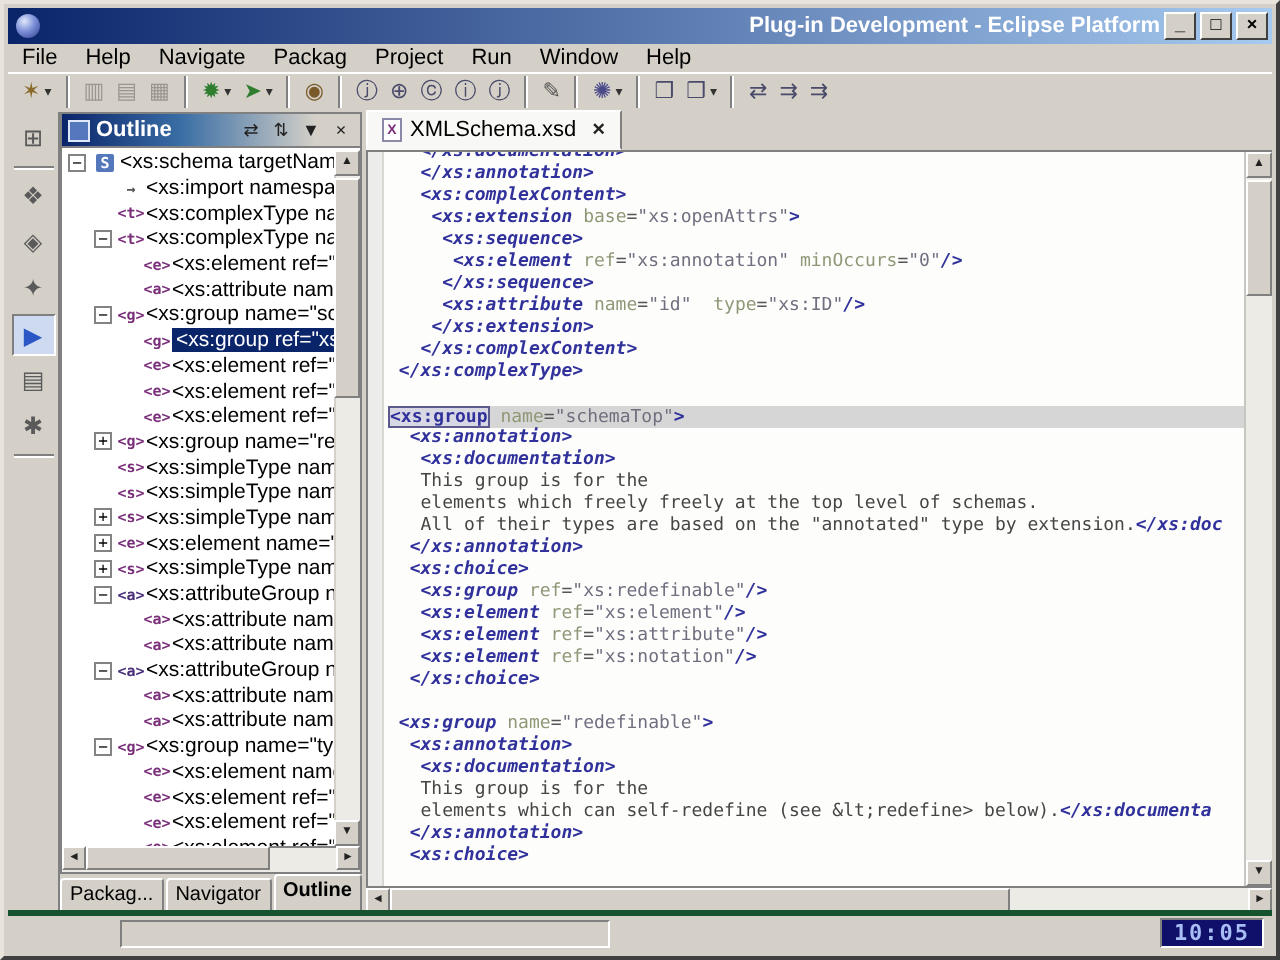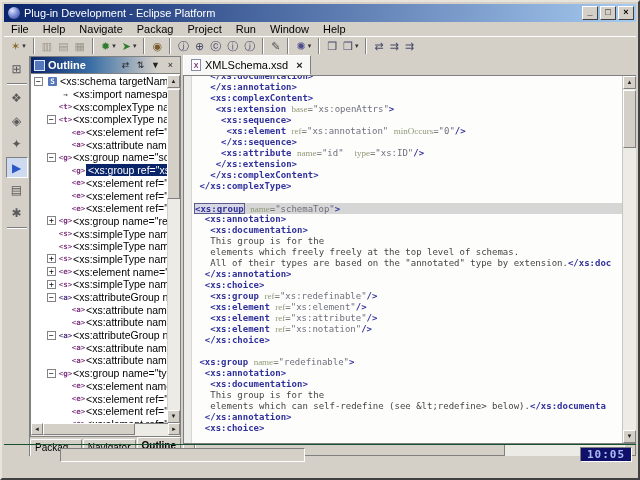--- a/index.html
+++ b/index.html
@@ -8,21 +8,21 @@
     position:relative; width:640px; height:480px; background:#d4d0c8;
     font-family:"Liberation Sans", sans-serif; overflow:hidden;
     border:2px solid; border-color:#e8e4dc #404040 #404040 #e8e4dc;
   }
   
   .titlebar { position:absolute; left:2px; top:2px; right:2px; height:18px;
     background:linear-gradient(to right,#0a246a,#a6caf0);
     display:flex; align-items:center; padding:0 2px; }
   .app-icon { width:12px; height:12px; border-radius:50%;
     background:radial-gradient(circle at 35% 30%,#dfe7fa,#7d90d8 45%,#2a3a8a); margin:0 4px 0 2px; flex:none; }
-  .title-text { color:#fff; font-size:11px; font-weight:normal; white-space:nowrap; flex:1; }
+  .title-text { color:#fff; font-size:11px; font-weight:bold; white-space:nowrap; flex:1;text-align:right; }
   .win-btn { width:16px; height:14px; margin-left:2px; background:#d4d0c8; flex:none;
     border:1px solid; border-color:#fff #404040 #404040 #fff;
     font-size:9px; line-height:11px; text-align:center; color:#000; font-weight:bold; }
   
   .menubar { position:absolute; left:2px; top:20px; right:2px; height:14px; display:flex; align-items:center; }
   .menu-item { font-size:11px; padding:0 7px; color:#000; white-space:nowrap; }
   
   .toolbar { position:absolute; left:2px; top:34px; right:2px; height:19px; display:flex; align-items:center;
     border-top:1px solid #fff; padding-left:4px; }
   .tb-btn { display:flex; align-items:center; height:17px; padding:0 2px; margin:0 1px; }
@@ -81,32 +81,32 @@
     text-align:center; line-height:11px; margin-right:4px; flex:none; }
   .ed-close { font-size:11px; font-weight:bold; color:#222; margin-left:8px; line-height:10px; }
   .ed-body { position:absolute; left:0; top:20px; right:0; bottom:13px; background:#fdfdfc; overflow:hidden;
     border-left:1px solid #808080; }
   .gutter { position:absolute; left:0; top:0; bottom:0; width:8px; background:#ececea; border-right:1px solid #d8d6d0; }
   .code { position:absolute; left:10px; top:0; right:14px; bottom:0; margin-top:-5px; overflow:hidden;
     font-family:"DejaVu Sans Mono",monospace; font-size:9px; line-height:11px; }
   .cl { height:11px; white-space:pre; }
   .cl.hl { background:#d6d6d6; }
   .tk-sp { color:#000; }
-  .tk-tag { color:#31319c; font-weight:bold; }
-  .tk-attr { color:#8e9876;font-family:Liberation Serif, serif; }
+  .tk-tag { color:#31319c; font-weight:bold;font-style:italic; }
+  .tk-attr { color:#8e9876; }
   .tk-eq { color:#555; }
   .tk-val { color:#6f6f7f; }
   .tk-text { color:#454545; }
   .tk-tagbox { color:#31319c; font-weight:bold; display:inline-block; height:11px; line-height:10px;
     border:1px solid #5a5a8c; background:#d8d8e4; }
   .ed-vscroll { position:absolute; top:0; right:0; bottom:0; width:14px; background:#ecebe5; border-left:1px solid #c8c6c0; }
   .ed-hscroll { left:0; right:0; bottom:0; height:13px; border-top:1px solid #808080; }
   
-  .statusbar { position:absolute; left:2px; right:2px; bottom:14px; height:20px;
-    border-top:1px solid #14532d; display:flex; align-items:center; padding:0 4px; }
+  .statusbar { position:absolute; left:2px; right:2px; bottom:3px; height:20px;
+    border-top:3px solid #14532d; display:flex; align-items:center; padding:0 4px; }
   .status-field { height:14px; border:1px solid; border-color:#808080 #fff #fff #808080; background:#d4d0c8; }
   .clock { margin-left:auto; width:52px; height:15px; background:#10106a; color:#a9bdf5;
     border:1px solid; border-color:#808080 #fff #fff #808080;
     font-family:"DejaVu Sans Mono",monospace; font-size:11px; font-weight:bold; text-align:center; line-height:13px;
     letter-spacing:1px; }
 </style>
 </head>
 <body>
 
 <div class="win">

